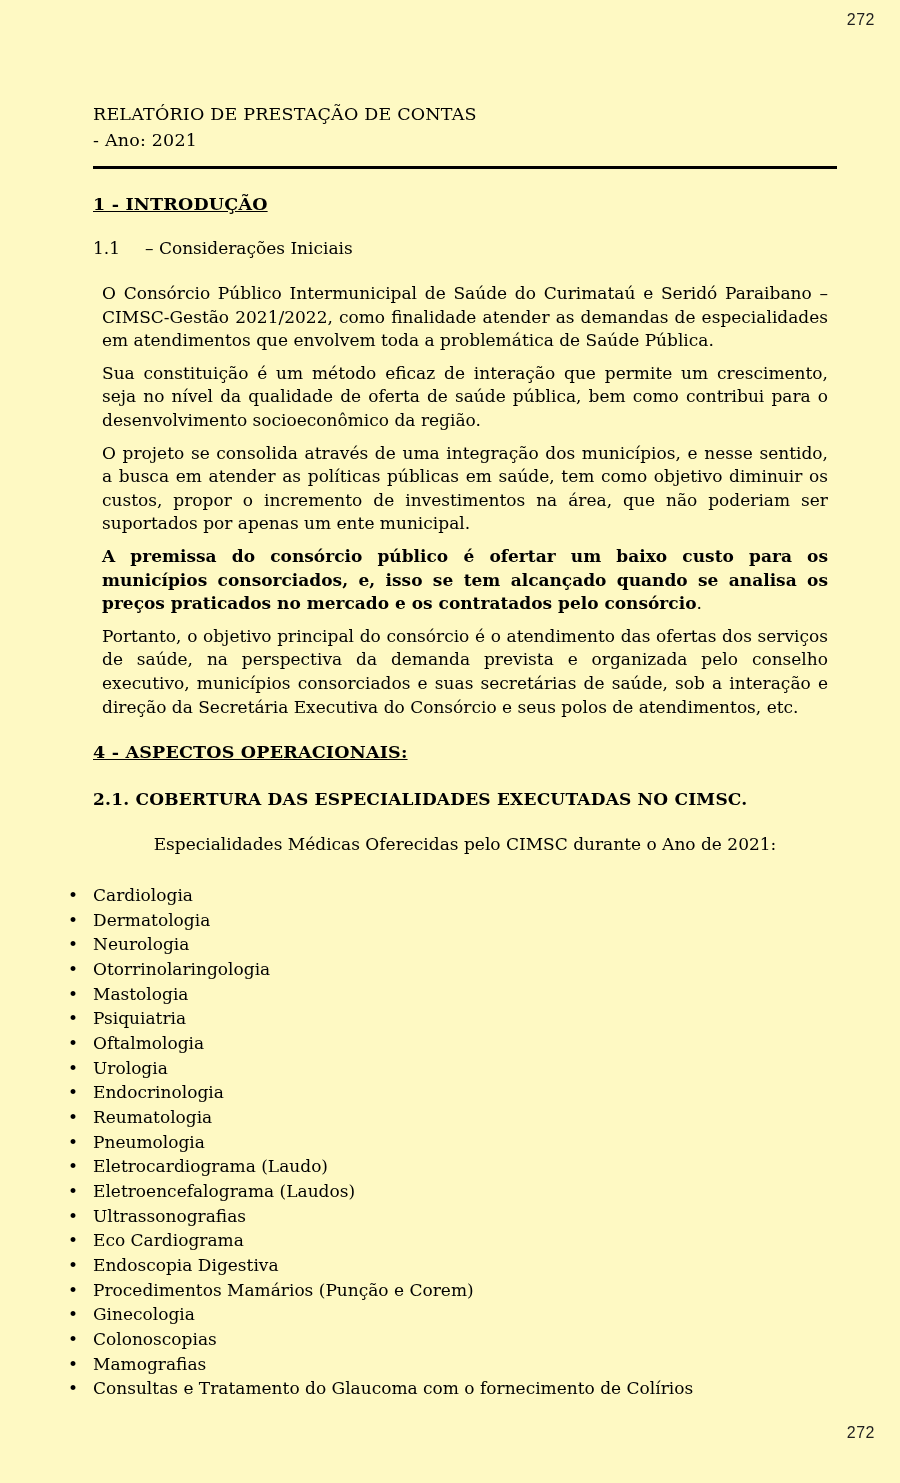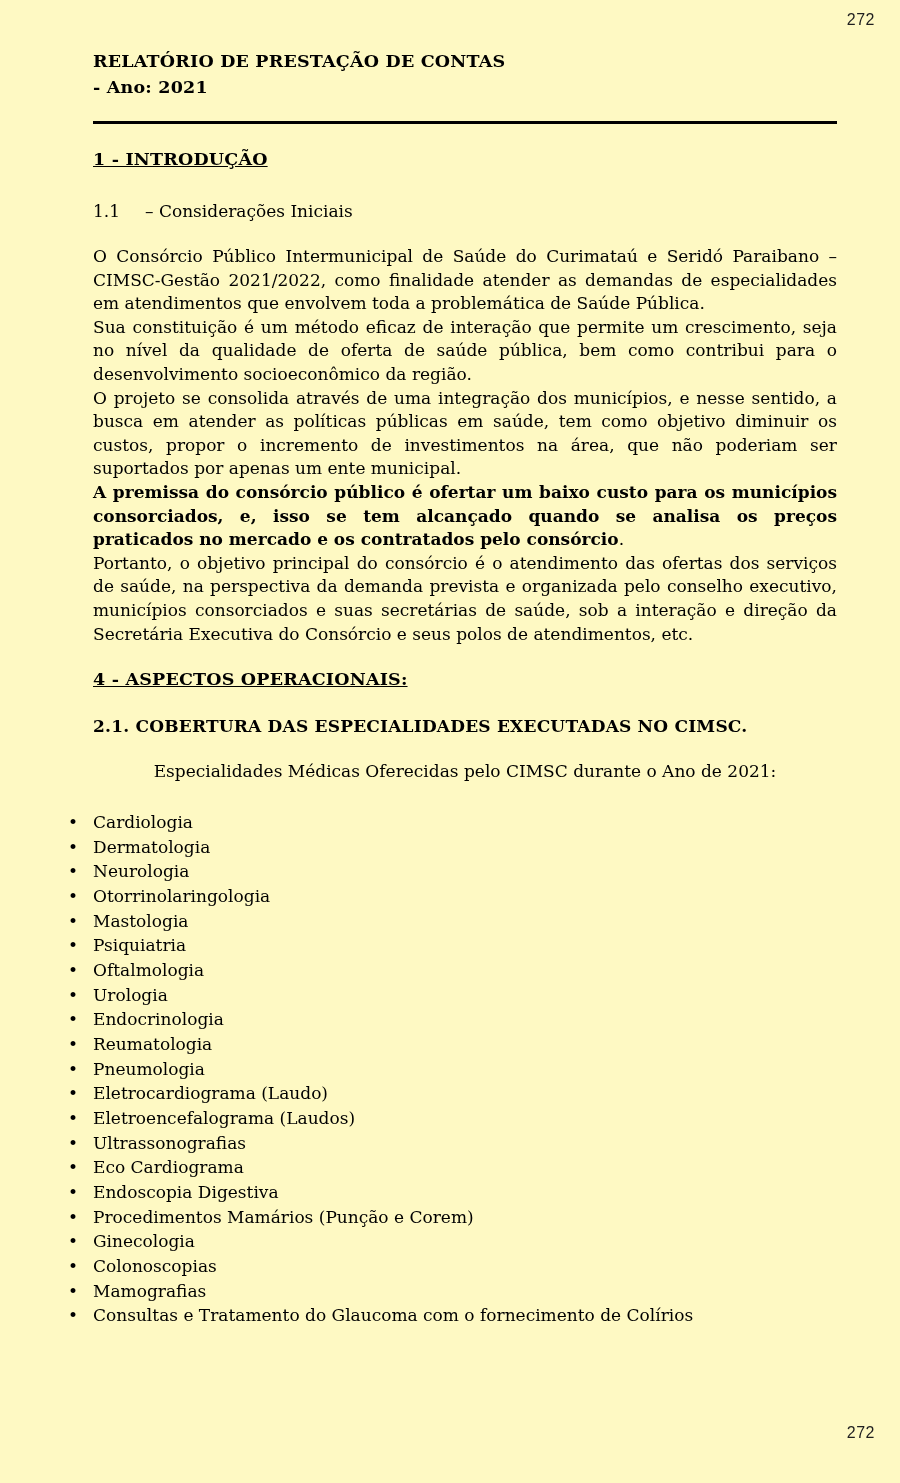--- a/index.html
+++ b/index.html
@@ -24,48 +24,48 @@
   .pgnum-bottom { top: 1424px; }
 
   .doc {
     position: absolute;
     left: 93px;
     top: 0;
     width: 744px;
   }
 
   .title-block {
-    margin-top: 48px;
-    padding-bottom: 21px;
+    margin-top: 101px;
+    padding-bottom: 13px;
     border-bottom: 3px solid #000000;
-    font-weight: bold;
+    font-weight: normal;
     font-size: 17.5px;
     line-height: 26px;
     letter-spacing: 0.2px;
   }
 
   .h-intro {
     margin-top: 23px;
     font-size: 17.5px;
     font-weight: bold;
     text-decoration: underline;
     line-height: 24px;
     letter-spacing: 0.2px;
   }
 
   .sub11 {
-    margin-top: 28px;
+    margin-top: 20px;
     font-size: 17px;
     line-height: 24px;
   }
   .sub11 .num { display: inline-block; width: 52px; }
 
   .paras { margin-top: 22px; }
   .paras p {
-    margin: 0;
+    margin: 9px;
     font-size: 17px;
     line-height: 23.6px;
     text-align: justify;
   }
   .bold { font-weight: bold; }
 
   .h2 {
     margin-top: 21px;
     font-size: 17.5px;
     font-weight: bold;

